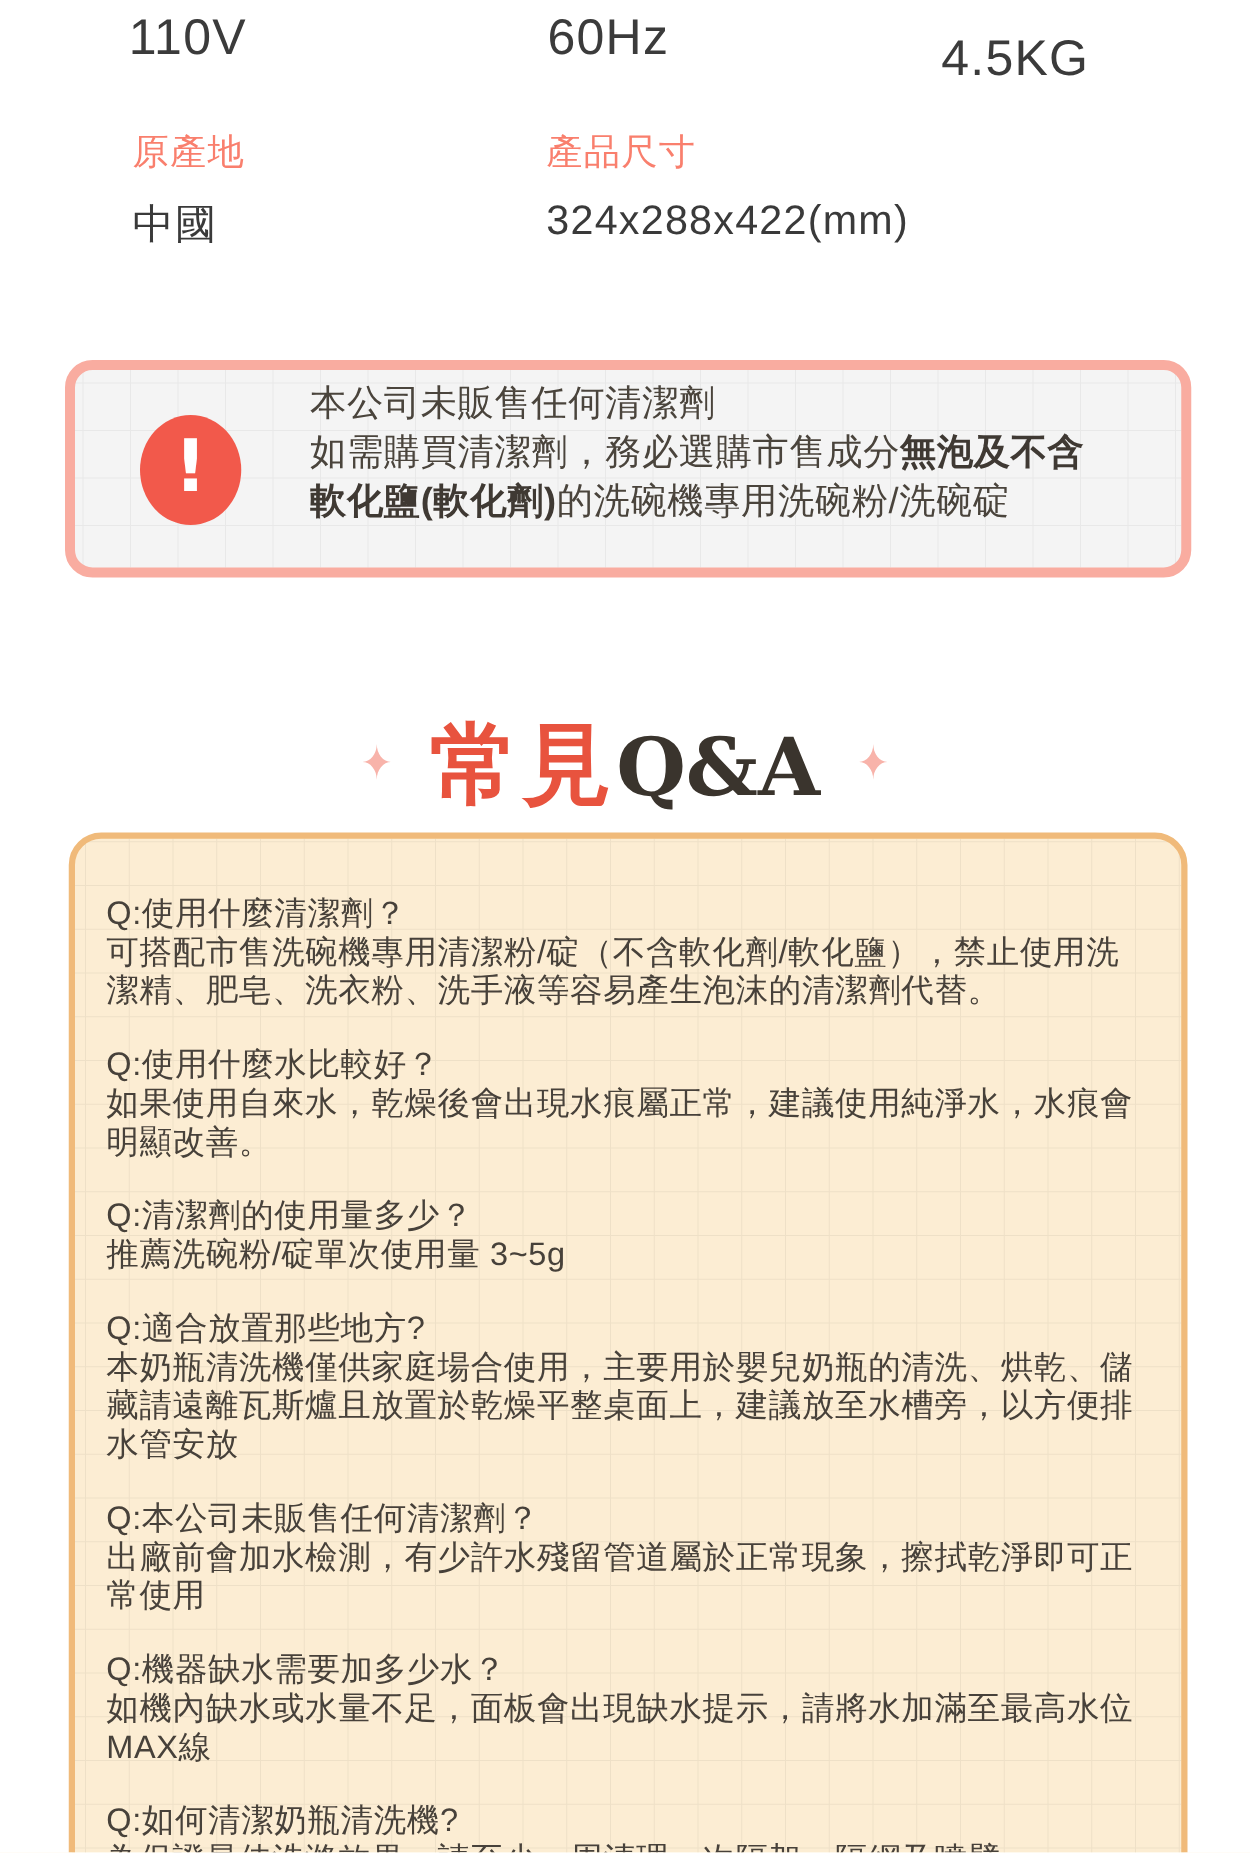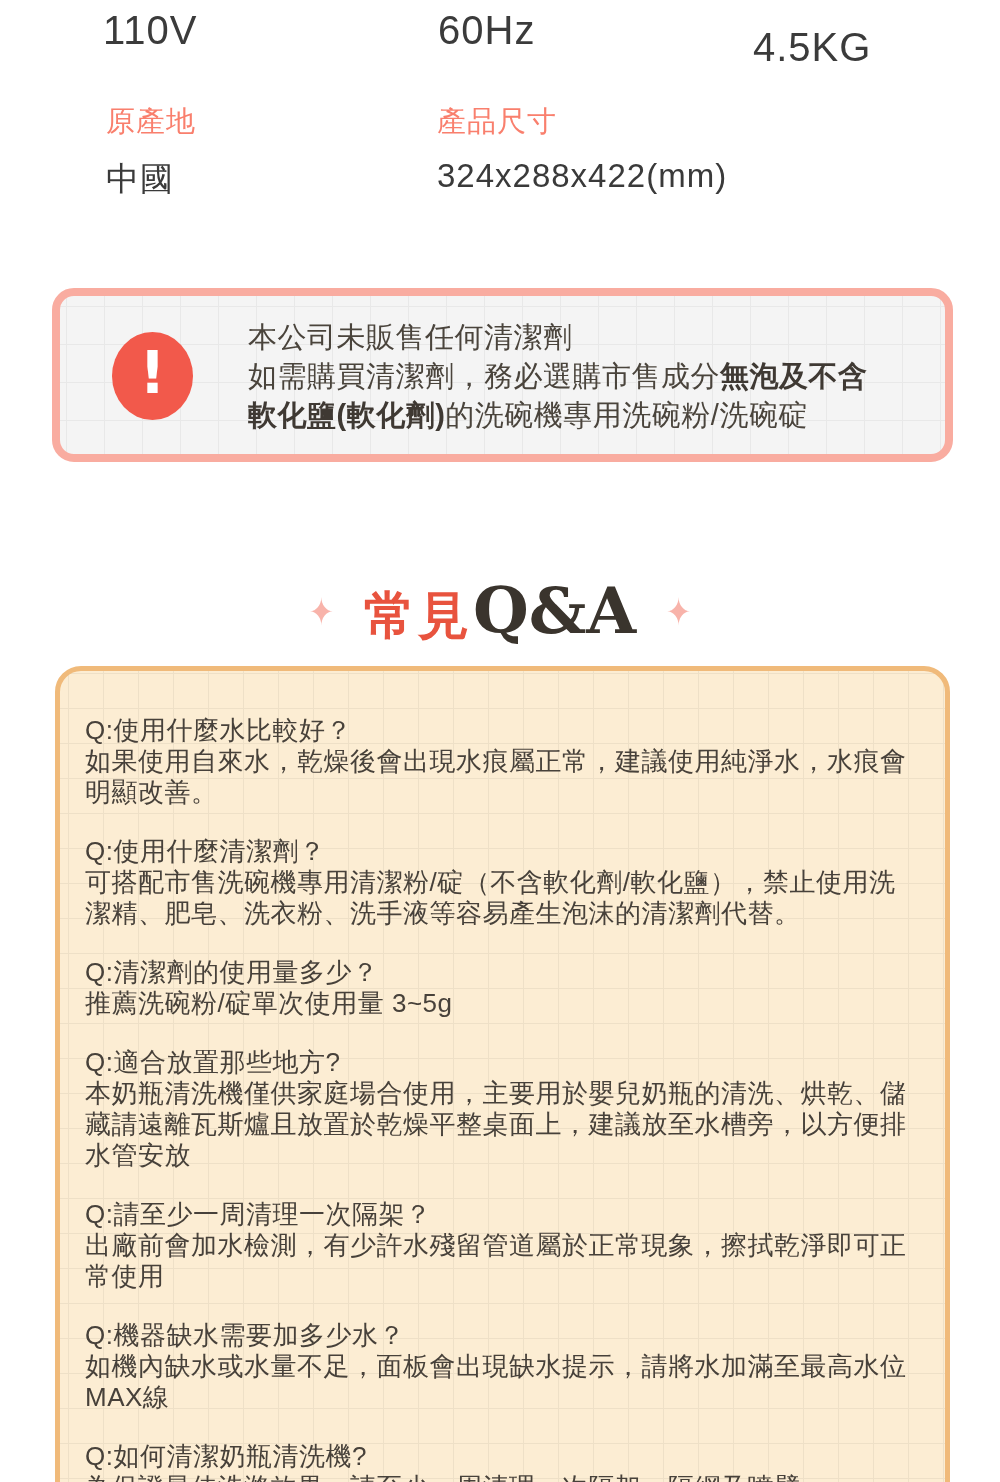--- a/index.html
+++ b/index.html
@@ -29,34 +29,34 @@
     background-size:38px 38px; background-position:6px 10px;
   }
   .notice-icon {
     position:absolute; left:52px; top:36px; width:81px; height:88px;
     border-radius:50%; background:#f2594b; color:#ffffff;
     display:flex; align-items:center; justify-content:center;
     font-size:58px; font-weight:700; font-family:"DejaVu Sans",sans-serif;
     padding-bottom:6px;
   }
   .notice-text {
-    position:absolute; left:188px; top:22px;
+    position:absolute; left:188px; top:8px;
     font-size:29px; line-height:39px; color:#4a443c; letter-spacing:0.5px;
     white-space:nowrap;
   }
   .notice-text b { font-weight:700; color:#3f3933; }
 
   
   .qa-heading {
     position:absolute; left:0; top:576px; width:1000px; height:72px;
     display:flex; align-items:center; justify-content:center; gap:30px;
   }
   .qa-heading .diamond { color:#f8b3aa; font-size:30px; line-height:1; transform:scaleY(1.25); }
   .qa-heading .title-wrap { display:flex; align-items:baseline; }
-  .qa-heading .hl { color:#e8533e; font-size:51px; font-weight:700; letter-spacing:3px; }
+  .qa-heading .hl { color:#e8533e; font-size:71px; font-weight:700; letter-spacing:3px; }
   .qa-heading .rest { color:#3a342d; font-size:64px; font-weight:700;
                       font-family:"DejaVu Serif","Liberation Serif",serif; margin-left:1px; }
 
   
   .qa-box {
     position:absolute; left:55px; top:666px; width:895px; height:860px;
     border:5px solid #f0ba7a; border-radius:26px;
     background-color:#fcedd3;
     background-image:
       linear-gradient(#eee0c7 1px, transparent 1px),
@@ -98,37 +98,37 @@
     <span class="title-wrap">
       <span class="hl">常見</span>
       <span class="rest">Q&amp;A</span>
     </span>
     <span class="diamond">✦</span>
   </div>
 
   <div class="qa-box">
     <div class="qa-content">
       <div class="qa-item">
+        <div>Q:使用什麼清潔劑？</div>
+        <div>可搭配市售洗碗機專用清潔粉/碇（不含軟化劑/軟化鹽），禁止使用洗潔精、肥皂、洗衣粉、洗手液等容易產生泡沫的清潔劑代替。</div>
+      </div>
+      <div class="qa-item">
         <div>Q:使用什麼水比較好？</div>
         <div>如果使用自來水，乾燥後會出現水痕屬正常，建議使用純淨水，水痕會明顯改善。</div>
-      </div>
-      <div class="qa-item">
-        <div>Q:使用什麼清潔劑？</div>
-        <div>可搭配市售洗碗機專用清潔粉/碇（不含軟化劑/軟化鹽），禁止使用洗潔精、肥皂、洗衣粉、洗手液等容易產生泡沫的清潔劑代替。</div>
       </div>
       <div class="qa-item">
         <div>Q:清潔劑的使用量多少？</div>
         <div>推薦洗碗粉/碇單次使用量 3~5g</div>
       </div>
       <div class="qa-item">
         <div>Q:適合放置那些地方?</div>
         <div>本奶瓶清洗機僅供家庭場合使用，主要用於嬰兒奶瓶的清洗、烘乾、儲藏請遠離瓦斯爐且放置於乾燥平整桌面上，建議放至水槽旁，以方便排水管安放</div>
       </div>
       <div class="qa-item">
-        <div>Q:請至少一周清理一次隔架？</div>
+        <div>Q:本公司未販售任何清潔劑？</div>
         <div>出廠前會加水檢測，有少許水殘留管道屬於正常現象，擦拭乾淨即可正常使用</div>
       </div>
       <div class="qa-item">
         <div>Q:機器缺水需要加多少水？</div>
         <div>如機內缺水或水量不足，面板會出現缺水提示，請將水加滿至最高水位MAX線</div>
       </div>
       <div class="qa-item">
         <div>Q:如何清潔奶瓶清洗機?</div>
         <div>為保證最佳洗滌效果，請至少一周清理一次隔架、隔網及噴臂</div>
       </div>

